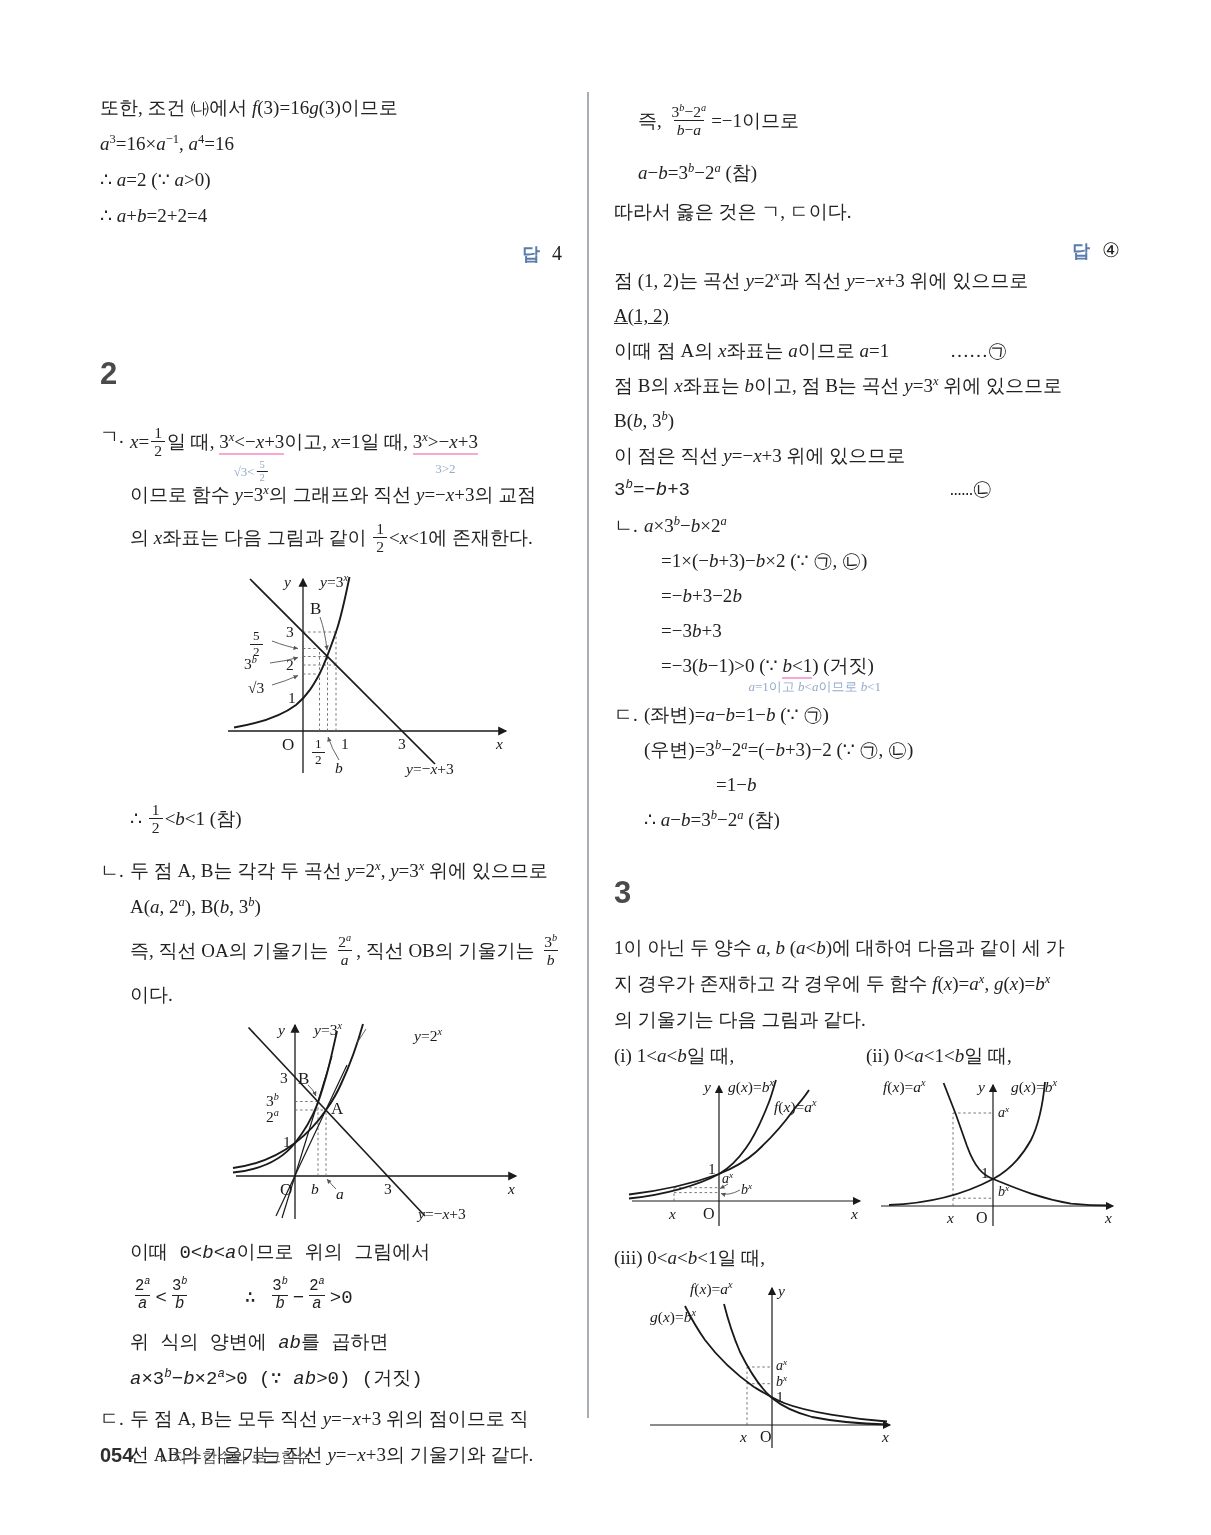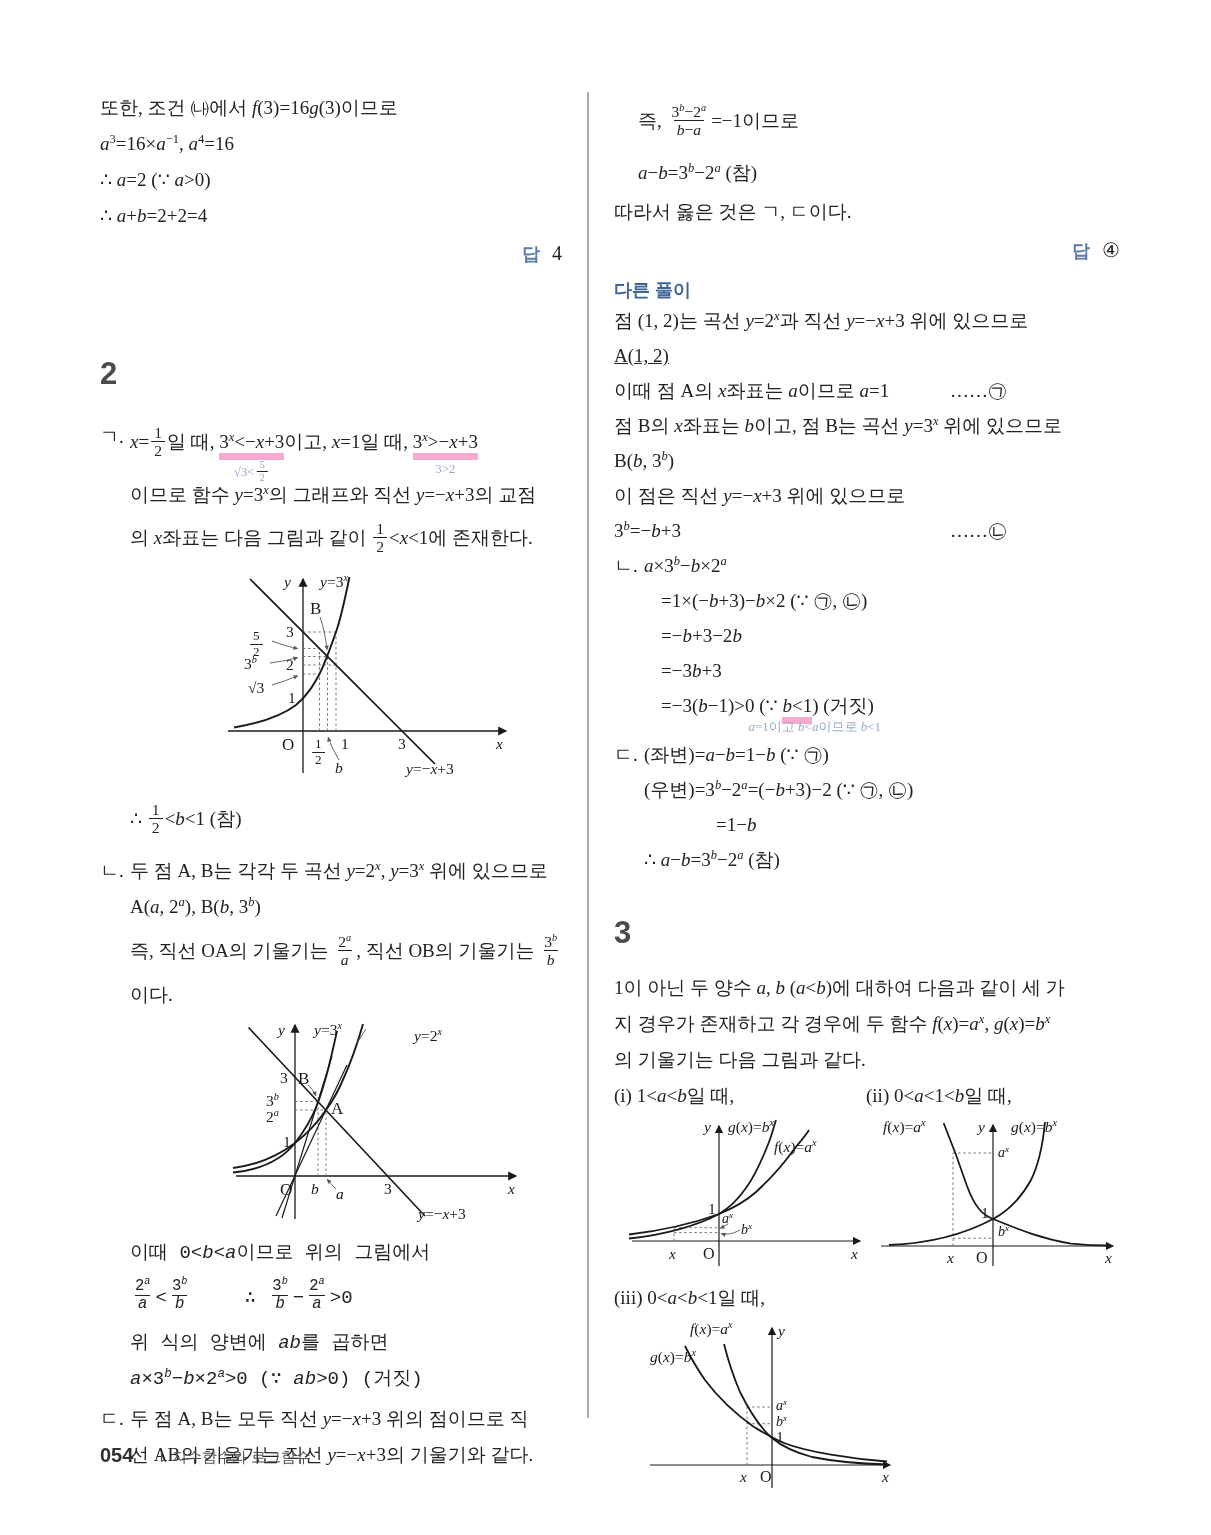--- a/index.html
+++ b/index.html
@@ -29,21 +29,21 @@
   .answer .lbl{font-family:"Liberation Sans","DejaVu Sans",sans-serif;font-weight:bold;
                font-size:18px;color:#5b7cab;margin-right:12px;}
   .answer .val{font-size:20px;color:#1f1f1f;}
 
   .pnum{font-family:"Liberation Sans","DejaVu Sans",sans-serif;font-weight:bold;
         font-size:31px;color:#4a4a4a;line-height:1;}
   .alt-head{font-family:"Liberation Sans","DejaVu Sans",sans-serif;font-weight:bold;
         font-size:18px;color:#3f6596;line-height:26px;margin-top:14px;}
 
   .annotated{position:relative;display:inline-block;}
-  .annotated .u{border-bottom:7px solid #f9a8d4;padding-bottom:1px;}
+  .annotated .u{border-bottom:2px solid #f9a8d4;padding-bottom:1px;}
   .annotated .note{position:absolute;top:100%;margin-top:-4px;font-size:13px;
         color:#94aacb;white-space:nowrap;line-height:1.25;}
   .annotated .note.centered{left:50%;transform:translateX(-50%);}
   .annotated .note.leftish{left:-34px;}
 
   .refline{position:relative;}
   .refline .ref{position:absolute;left:336px;top:0;color:#222;}
 
   .graph{position:relative;}
   .graph svg{display:block;}
@@ -248,33 +248,32 @@
           <span class="den"><i>b</i>−<i>a</i></span>
         </span>=−1이므로</div>
     <div class="mline indent1" style="line-height:42px;"><i>a</i>−<i>b</i>=3<sup><i>b</i></sup>−2<sup><i>a</i></sup> (참)</div>
     <div class="mline">따라서 옳은 것은 ㄱ, ㄷ이다.</div>
     <div class="answer">
       <span class="lbl">답</span>
       <span class="val">④</span>
     </div>
   </div>
 
-  <div class="alt-head">다른 풀이</div>
 
   <div>
     <div class="mline" style="line-height:35px;">점 (1, 2)는 곡선 <i>y</i>=2<sup><i>x</i></sup>과 직선 <i>y</i>=−<i>x</i>+3 위에 있으므로</div>
     <div class="mline" style="line-height:35px;text-decoration:underline;">A(1, 2)</div>
     <div class="mline refline" style="line-height:35px;">
       <span>이때 점 A의 <i>x</i>좌표는 <i>a</i>이므로 <i>a</i>=1</span>
       <span class="ref">……㉠</span>
     </div>
     <div class="mline" style="line-height:35px;">점 B의 <i>x</i>좌표는 <i>b</i>이고, 점 B는 곡선 <i>y</i>=3<sup><i>x</i></sup> 위에 있으므로</div>
     <div class="mline" style="line-height:35px;">B(<i>b</i>, 3<sup><i>b</i></sup>)</div>
     <div class="mline" style="line-height:35px;">이 점은 직선 <i>y</i>=−<i>x</i>+3 위에 있으므로</div>
-    <div class="mline refline" style="line-height:35px;">
+    <div class="mline refline" style="line-height:35px;font-family:Liberation Mono, monospace;">
       <span>3<sup><i>b</i></sup>=−<i>b</i>+3</span>
       <span class="ref">……㉡</span>
     </div>
   </div>
 
   <div class="item">
     <div class="lead" style="line-height:35px;">ㄴ.</div>
     <div class="ibody">
       <div class="mline" style="line-height:35px;"><i>a</i>×3<sup><i>b</i></sup>−<i>b</i>×2<sup><i>a</i></sup></div>
       <div class="mline indent2" style="line-height:35px;">=1×(−<i>b</i>+3)−<i>b</i>×2 (∵ ㉠, ㉡)</div>

